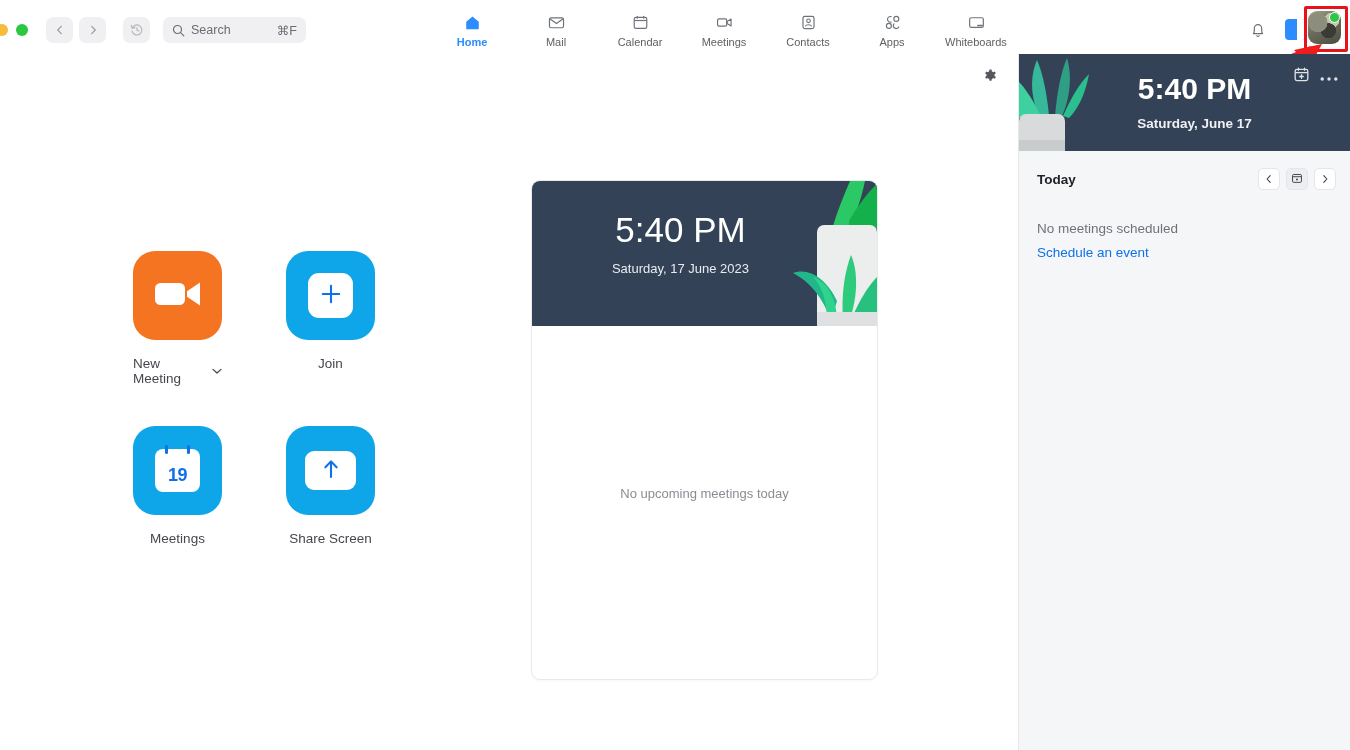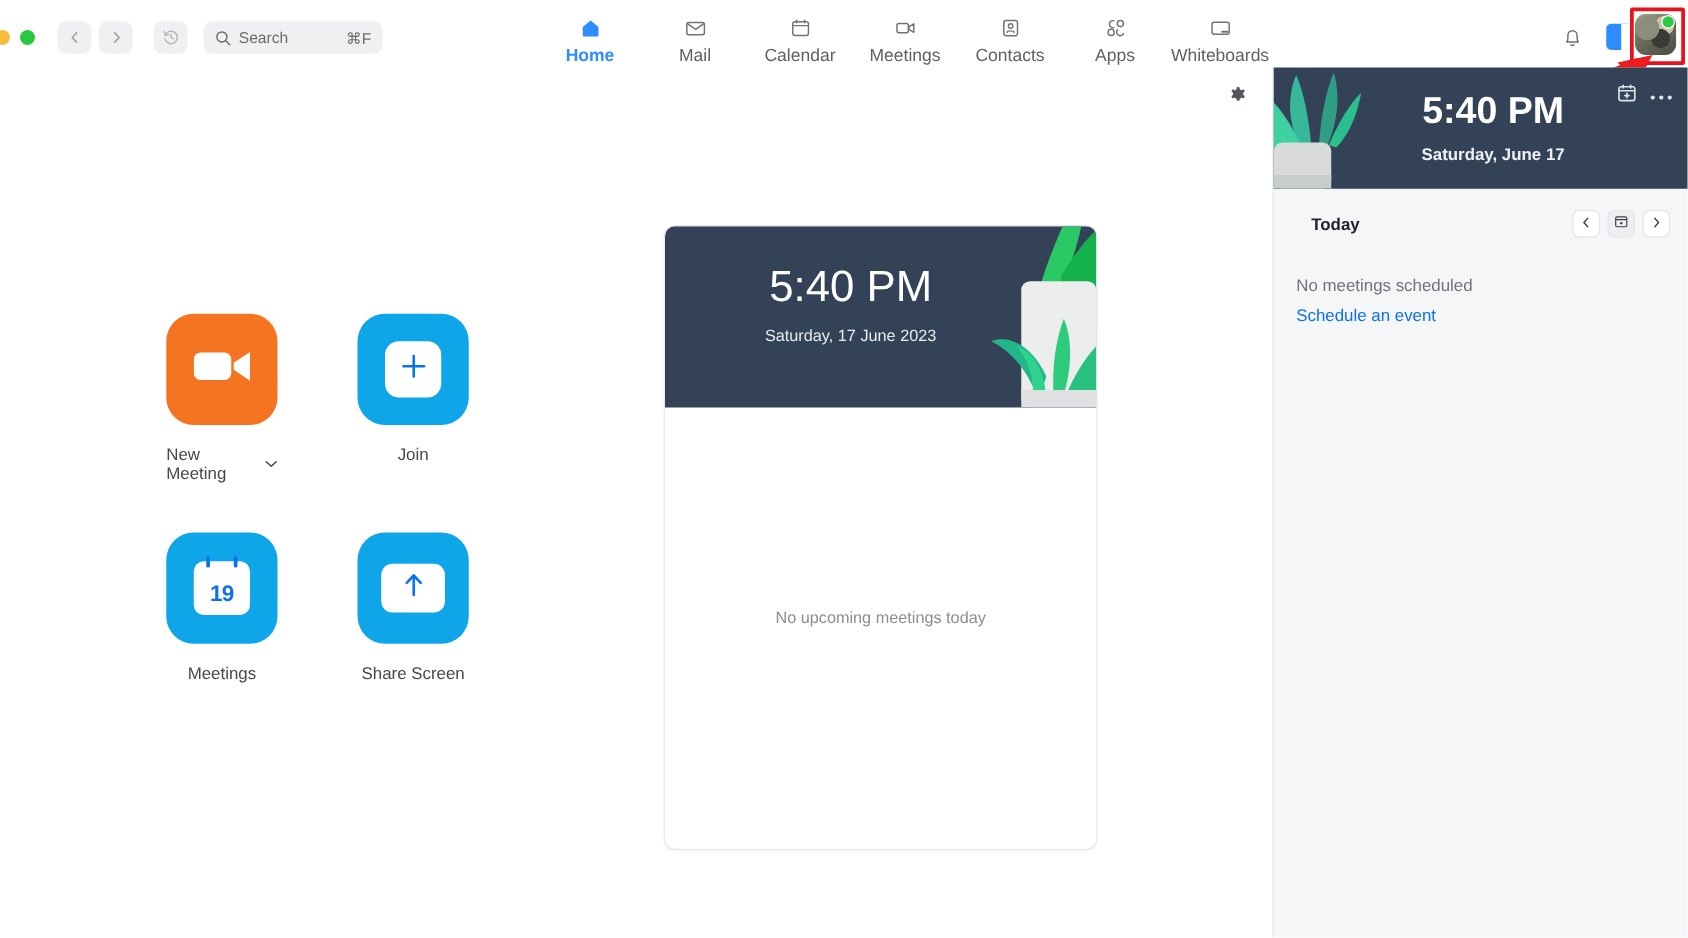--- a/index.html
+++ b/index.html
@@ -54,21 +54,21 @@
     height: 54px; display: flex; align-items: flex-start;
   }
   .tab {
     width: 84px; height: 54px;
     display: flex; flex-direction: column;
     align-items: center; justify-content: flex-start;
     padding-top: 8px;
     cursor: default;
   }
   .tab .ticon { height: 22px; display:flex; align-items:center; justify-content:center; }
-  .tab .tlabel { font-size: 14px; color: #5e6064; margin-top: 3px; white-space: nowrap; }
+  .tab .tlabel { font-size: 11px; color: #5e6064; margin-top: 3px; white-space: nowrap; }
   .tab.active .tlabel { color: #2d8cff; font-weight: 600; }
 
   
   .bell { position: absolute; top: 16px; right: 82px; }
   .panel-toggle {
     position: absolute; top: 16px; right: 44px;
     width: 21px; height: 21px; border-radius: 4px;
     background: #2d8cff; overflow: hidden;
   }
   .panel-toggle .pt-right {
@@ -226,21 +226,21 @@
     display: flex; align-items: center; gap: 10px;
   }
   .plant-rp { position: absolute; left: 0; bottom: 0; width: 72px; height: 97px; }
 
   .rp-today {
     position: relative;
     height: 56px;
     display: flex; align-items: center;
     padding: 0 14px 0 18px;
   }
-  .rp-today .ttl { font-size: 13.5px; font-weight: 700; color: #20232a; flex: 1; margin-left: 12px; }
+  .rp-today .ttl { font-size: 13.5px; font-weight: 700; color: #20232a; flex: 1; }
   .navgroup { display: flex; gap: 6px; }
   .ngbtn {
     width: 22px; height: 22px; border-radius: 5px;
     background: #ffffff; border: 1px solid #e4e5e8;
     display: flex; align-items: center; justify-content: center;
   }
   .ngbtn.mid { background: #eceef1; }
 
   .rp-empty {
     padding: 14px 18px 0 18px;

